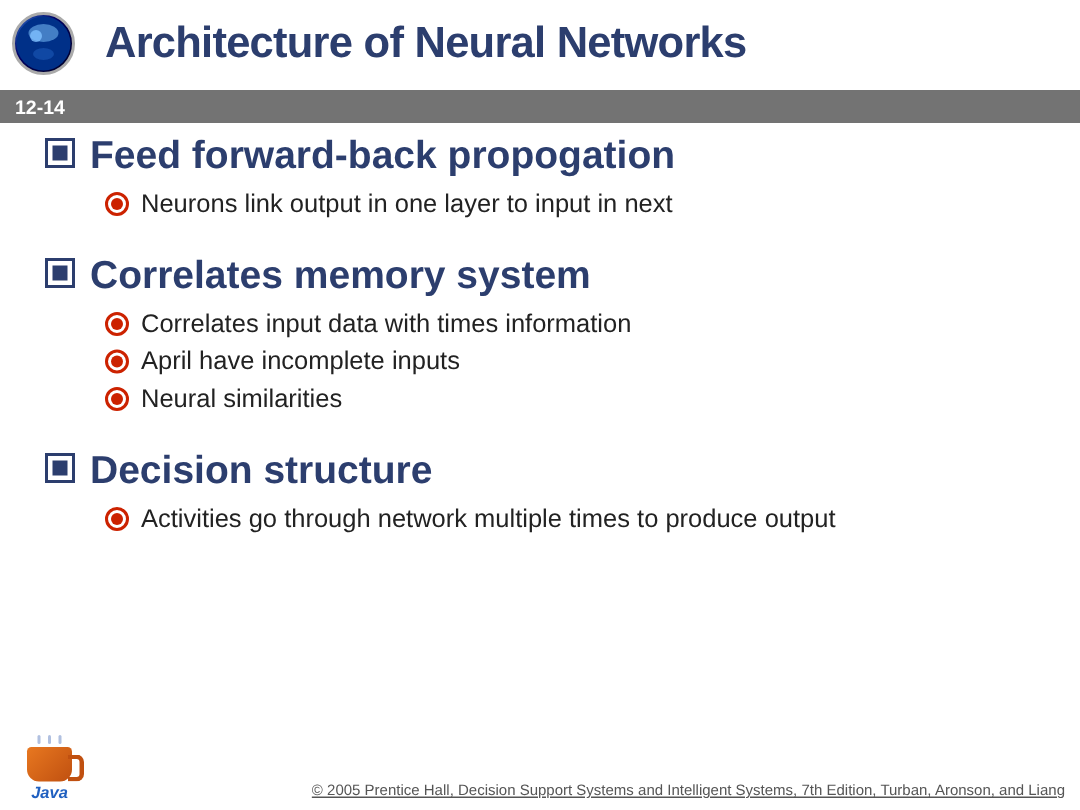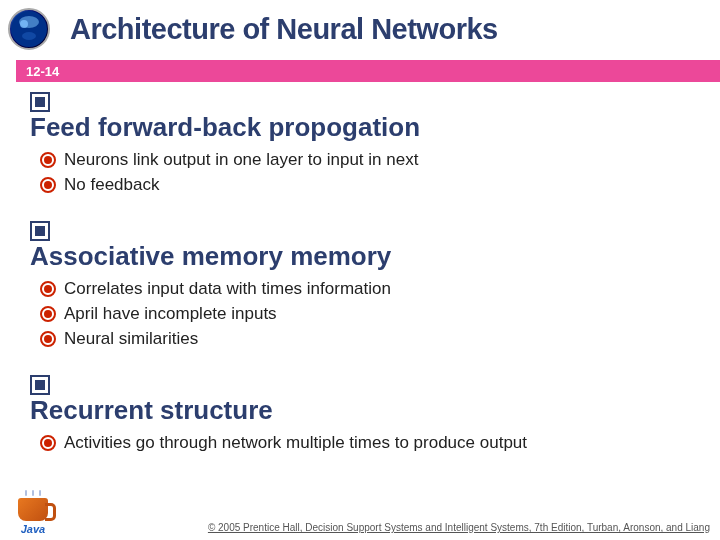--- a/index.html
+++ b/index.html
@@ -50,25 +50,24 @@
       letter-spacing: -0.5px;
     }
 
     
     .slide-number-bar {
       position: absolute;
       top: 60px;
       left: 0;
       right: 0;
       height: 22px;
-      background: #ec4899;
+      background: #737373;
       display: flex;
       align-items: center;
       padding-left: 10px;
-      margin-left: 16px;
     }
 
     .slide-number {
       color: #ffffff;
       font-size: 13px;
       font-weight: bold;
     }
 
     
     .content {
@@ -77,21 +76,20 @@
       left: 30px;
       right: 20px;
       bottom: 50px;
     }
 
     
     .section {
       display: flex;
       align-items: flex-start;
       margin-bottom: 18px;
-      flex-direction: column;
     }
 
     .section-bullet {
       width: 20px;
       height: 20px;
       min-width: 20px;
       border: 2px solid #2c3e6e;
       background: #ffffff;
       margin-right: 10px;
       margin-top: 4px;
@@ -255,53 +253,49 @@
 
   <div class="section">
     <div class="section-bullet"></div>
     <div class="section-content">
       <div class="section-heading">Feed forward-back propogation</div>
       <ul class="sub-list">
         <li>
           <span class="sub-bullet"></span>
           <span class="sub-text">Neurons link output in one layer to input in next</span>
         </li>
-        <li>
-          <span class="sub-bullet"></span>
-          <span class="sub-text">No feedback</span>
-        </li>
       </ul>
     </div>
   </div>
 
   <div class="section">
     <div class="section-bullet"></div>
     <div class="section-content">
-      <div class="section-heading">Associative memory memory</div>
+      <div class="section-heading">Correlates memory system</div>
       <ul class="sub-list">
         <li>
           <span class="sub-bullet"></span>
           <span class="sub-text">Correlates input data with times information</span>
         </li>
         <li>
           <span class="sub-bullet"></span>
           <span class="sub-text">April have incomplete inputs</span>
         </li>
         <li>
           <span class="sub-bullet"></span>
           <span class="sub-text">Neural similarities</span>
         </li>
       </ul>
     </div>
   </div>
 
   <div class="section">
     <div class="section-bullet"></div>
     <div class="section-content">
-      <div class="section-heading">Recurrent structure</div>
+      <div class="section-heading">Decision structure</div>
       <ul class="sub-list">
         <li>
           <span class="sub-bullet"></span>
           <span class="sub-text">Activities go through network multiple times to produce output</span>
         </li>
       </ul>
     </div>
   </div>
 
 </div>

